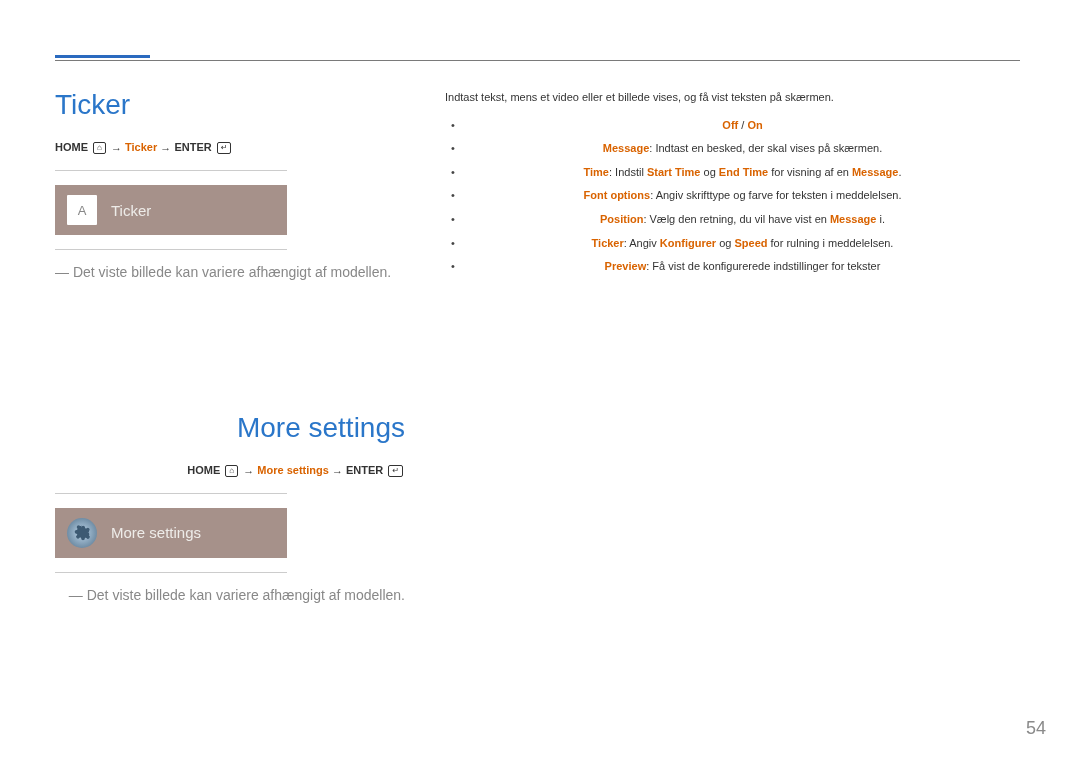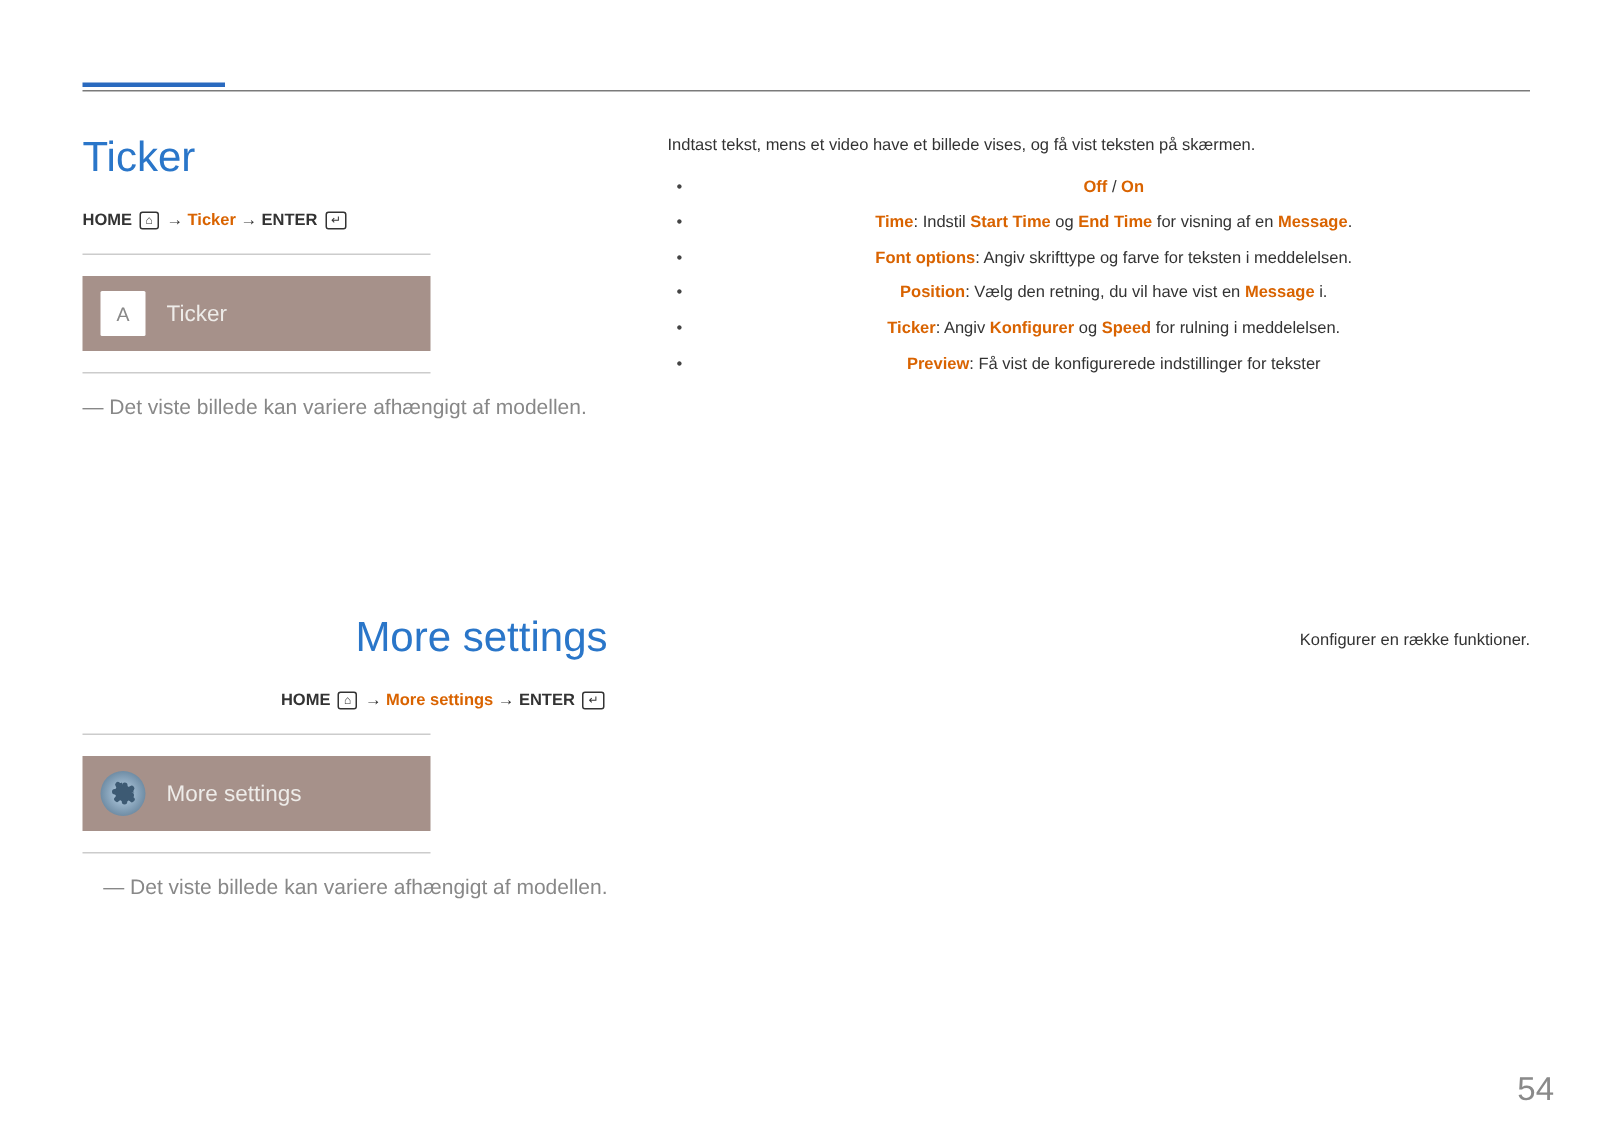--- a/index.html
+++ b/index.html
@@ -121,22 +121,22 @@
     left: 6px;
     top: 0;
     color: #444;
   }
   .hl { color: #d96300; font-weight: 700; }
   .bold { font-weight: 700; }
 
   .page-number {
     position: absolute;
     bottom: 24px;
-    right: 44px;
-    font-size: 22px;
+    right: 34px;
+    font-size: 18px;
     color: #8a8a8a;
   }
 </style>
 </head>
 <body>
 
 <div class="page">
   <div class="accent-bar"></div>
   <div class="top-rule"></div>
 
@@ -157,24 +157,27 @@
       <div class="thin-rule"></div>
       <div class="tile">
         <div class="tile-icon">A</div>
         <span>Ticker</span>
       </div>
       <div class="thin-rule"></div>
       <div class="footnote">Det viste billede kan variere afhængigt af modellen.</div>
     </div>
 
     <div class="right-col">
-      <p class="desc-p">Indtast tekst, mens et video have et billede vises, og få vist teksten på skærmen.</p>
+      <p class="desc-p">Indtast tekst, mens et video eller et billede vises, og få vist teksten på skærmen.</p>
       <ul class="bullets">
         <li>
           <span class="hl">Off</span><span> / </span><span class="hl">On</span>
+        </li>
+        <li>
+          <span class="hl">Message</span><span>: Indtast en besked, der skal vises på skærmen.</span>
         </li>
         <li>
           <span class="hl">Time</span><span>: Indstil </span><span class="hl">Start Time</span><span> og </span><span class="hl">End Time</span><span> for visning af en </span><span class="hl">Message</span><span>.</span>
         </li>
         <li>
           <span class="hl">Font options</span><span>: Angiv skrifttype og farve for teksten i meddelelsen.</span>
         </li>
         <li>
           <span class="hl">Position</span><span>: Vælg den retning, du vil have vist en </span><span class="hl">Message</span><span> i.</span>
         </li>
@@ -209,19 +212,16 @@
               <path d="M12 8a4 4 0 100 8 4 4 0 000-8z" fill="#e6eef5"></path>
               <path d="M19.4 13.5a1 1 0 00.2 1.1l.1.1a2 2 0 11-2.8 2.8l-.1-.1a1 1 0 00-1.1-.2 1 1 0 00-.6.9V18a2 2 0 11-4 0v-.1a1 1 0 00-.7-.9 1 1 0 00-1.1.2l-.1.1a2 2 0 11-2.8-2.8l.1-.1a1 1 0 00.2-1.1 1 1 0 00-.9-.6H6a2 2 0 110-4h.1a1 1 0 00.9-.7 1 1 0 00-.2-1.1l-.1-.1a2 2 0 012.8-2.8l.1.1a1 1 0 001.1.2 1 1 0 00.6-.9V6a2 2 0 114 0v.1a1 1 0 00.6.9 1 1 0 001.1-.2l.1-.1a2 2 0 012.8 2.8l-.1.1a1 1 0 00-.2 1.1 1 1 0 00.9.6H18a2 2 0 110 4h-.1a1 1 0 00-.9.6z" fill="#3d5a73"></path>
             </svg>
         </div>
         <span>More settings</span>
       </div>
       <div class="thin-rule"></div>
       <div class="footnote">Det viste billede kan variere afhængigt af modellen.</div>
     </div>
 
-    <div class="right-col" style="padding-top:10px;">
-      <p class="desc-p">Konfigurer en række funktioner.</p>
-    </div>
   </div>
 </div>
 
 <div class="page-number">54</div>
 
 </body></html>

